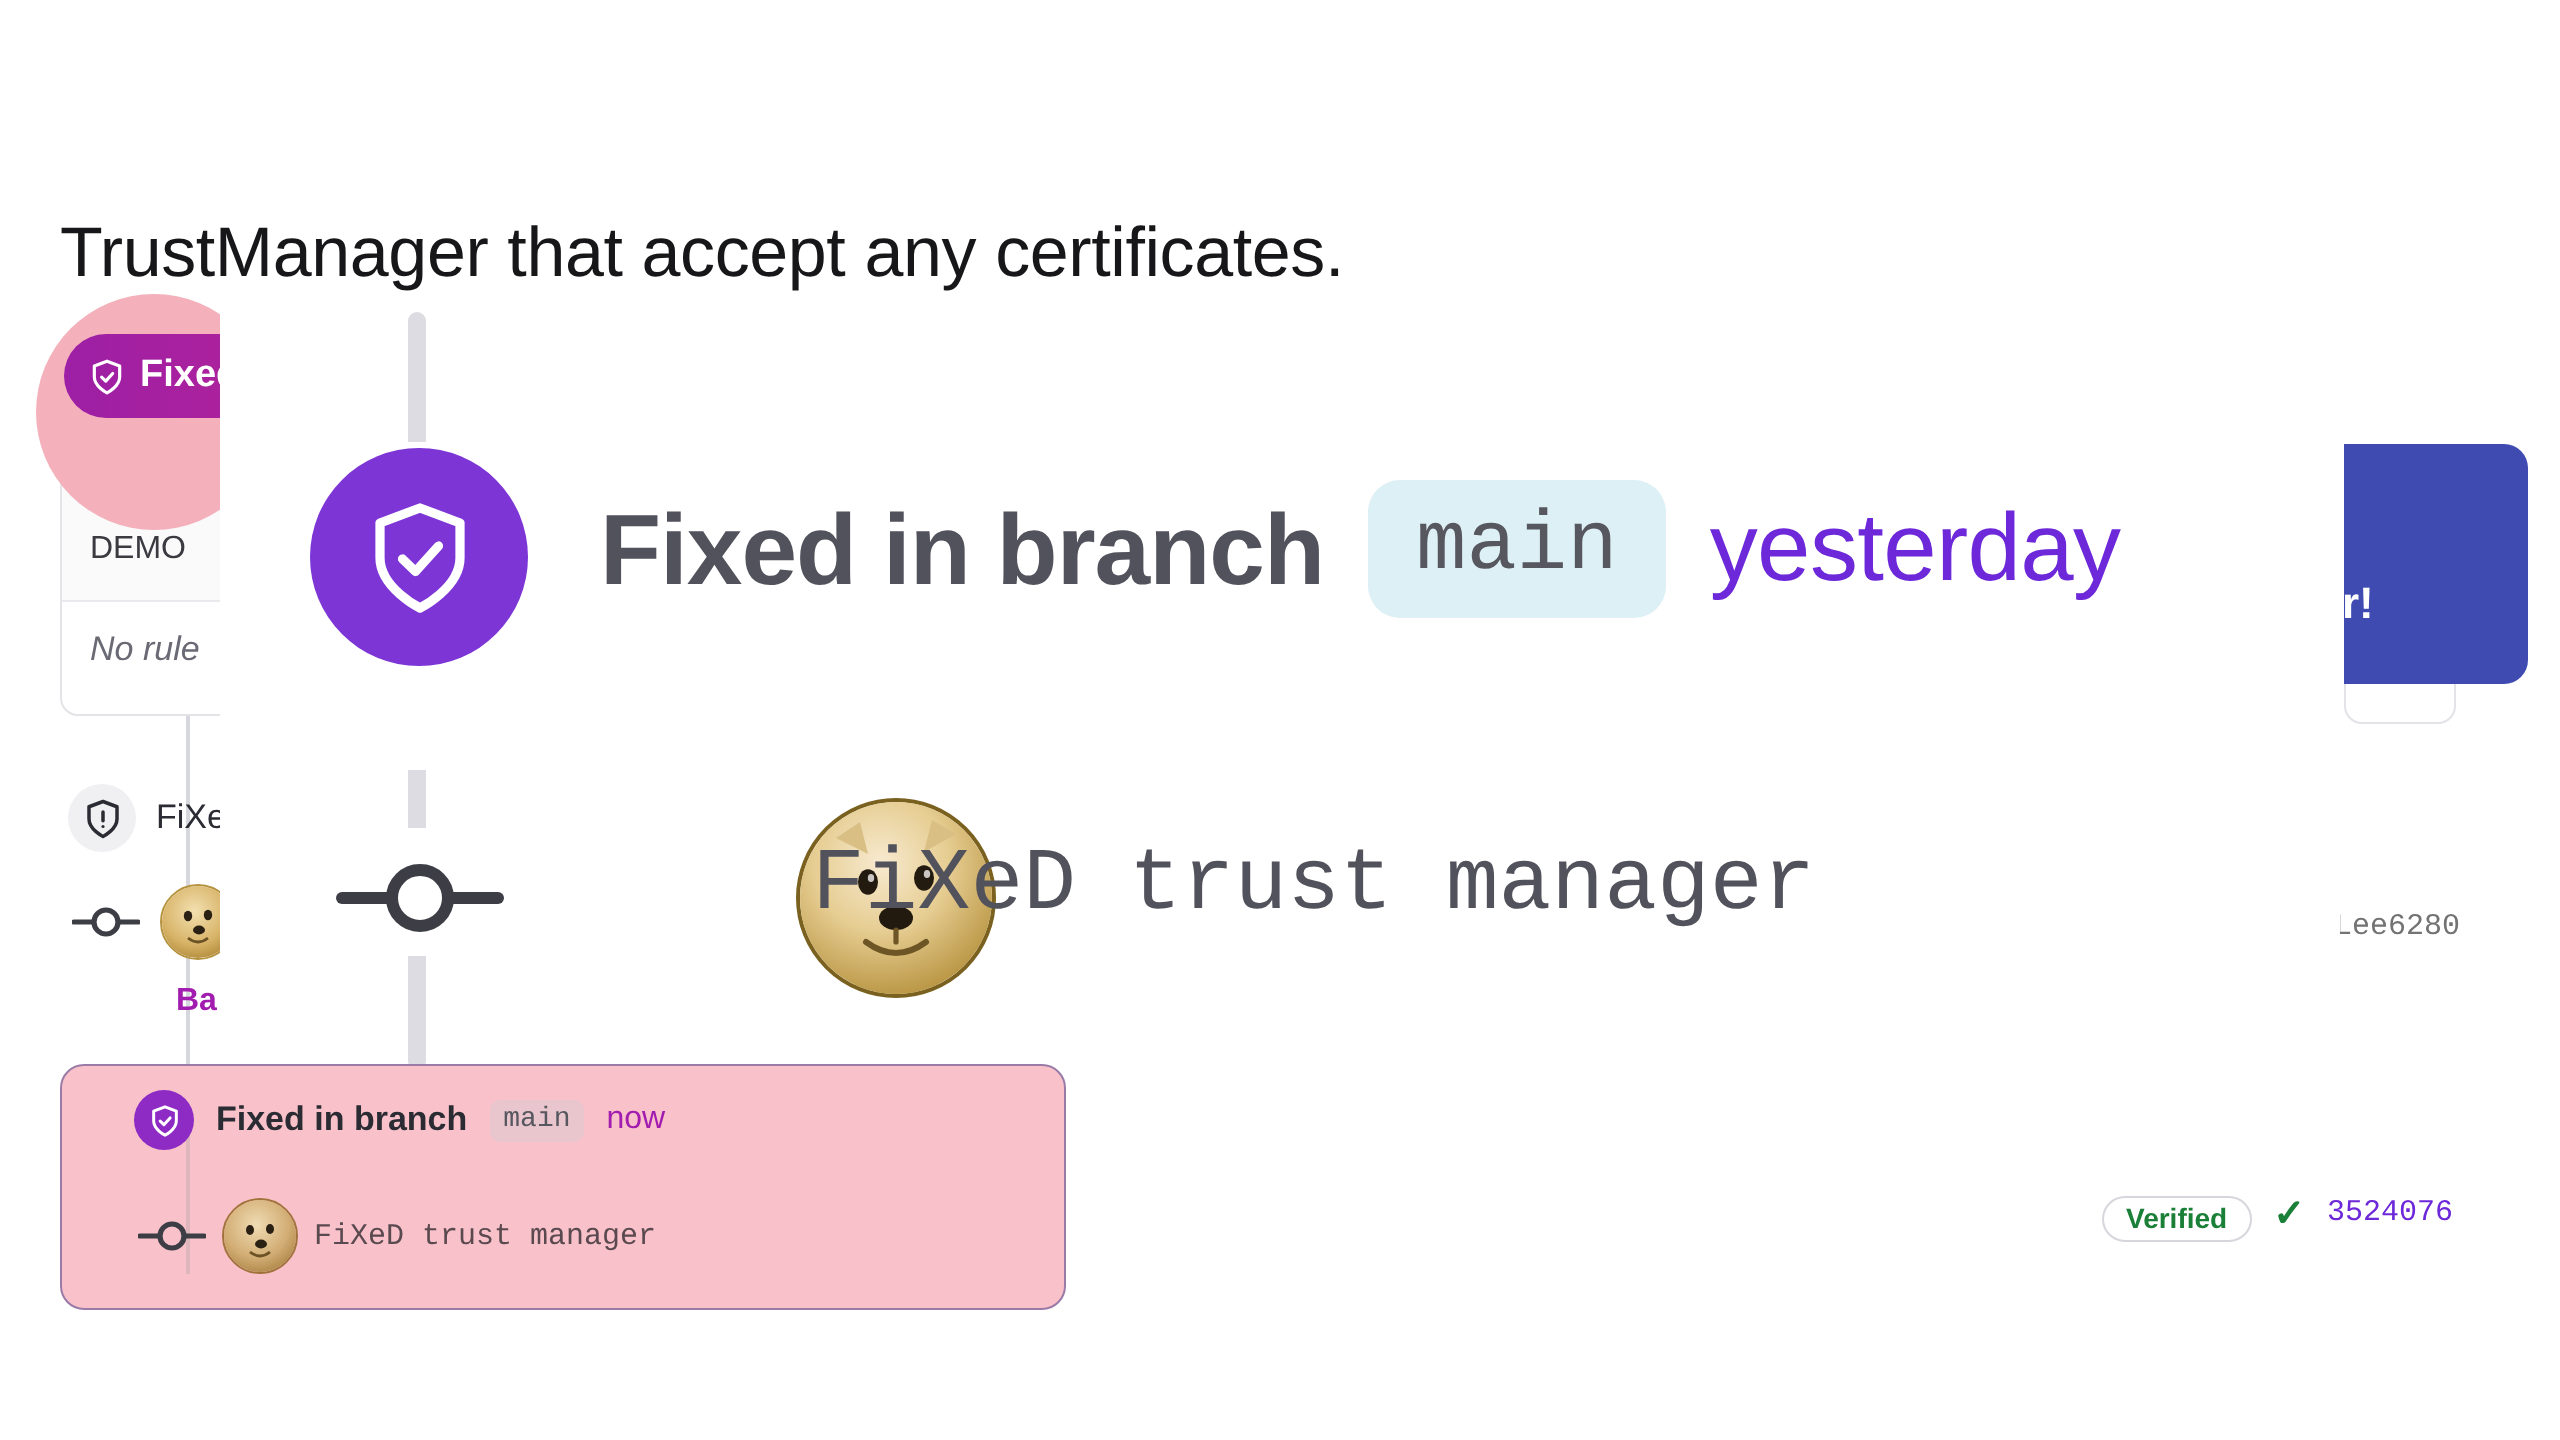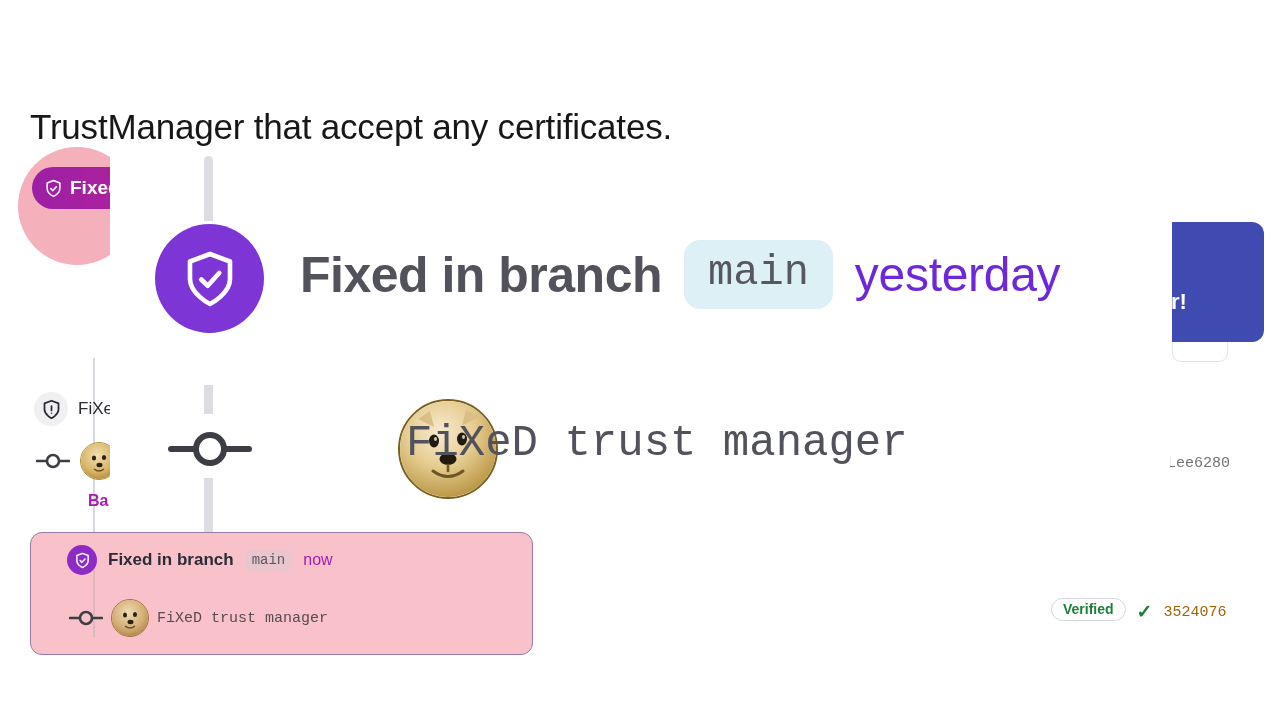--- a/index.html
+++ b/index.html
@@ -69,30 +69,30 @@
     font-size:22px; font-weight:700; color:#fff;
     margin-top:40px; margin-left:-1px; white-space:nowrap;
   }
   .right-user {
     position:absolute; left:1167px; top:455px;
     font-family:"Liberation Mono", monospace;
     font-size:15px; color:#737373; white-space:nowrap;
   }
   .verified-row {
     position:absolute; left:1051px; top:598px;
-    display:flex; align-items:flex-end; gap:11px;
+    display:flex; align-items:flex-start; gap:11px;
   }
   .verified-pill {
     border:1px solid #d6d6dd; border-radius:999px;
     padding:2px 11px 3px; font-size:14px; font-weight:600; color:#1a7f37;
     background:#fff;
   }
   .check-green { color:#1a7f37; font-size:19px; line-height:1; font-weight:700; }
   .commit-sha {
-    font-family:"Liberation Mono", monospace; font-size:15px; color:#a16207;
+    font-family:"Liberation Mono", monospace; font-size:15px; color:#6d28d9;
   }
 
   
   .hl-circle {
     position:absolute; left:18px; top:147px; width:118px; height:118px;
     border-radius:50%; background:#f4b0bb;
   }
   .hl-pill {
     position:absolute; left:32px; top:167px; height:42px;
     background:#a9209f;
@@ -175,20 +175,29 @@
 
   svg { display:block; }
 </style>
 </head>
 <body>
 
 <div id="stage">
 
   <div class="page-heading">TrustManager that accept any certificates.</div>
 
+  <div class="side-card">
+    <div class="side-card-head">
+      <div class="side-card-title">Tool</div>
+      <div class="side-card-sub">DEMO</div>
+    </div>
+    <div class="side-card-body">
+      <div class="side-card-body-text">No rule</div>
+    </div>
+  </div>
 
   <div class="side-rail"></div>
 
   <div class="side-ev side-ev-1">
     <span class="side-badge-circle">
       <svg width="21" height="21" viewBox="0 0 24 24" fill="none" stroke="#2b2b33" stroke-width="2" stroke-linecap="round" stroke-linejoin="round">
         <path d="M12 22s8-4 8-10V5l-8-3-8 3v7c0 6 8 10 8 10z"></path>
         <line x1="12" y1="8" x2="12" y2="13"></line>
         <circle cx="12" cy="16.3" r="0.9" fill="#2b2b33" stroke="none"></circle>
       </svg>

